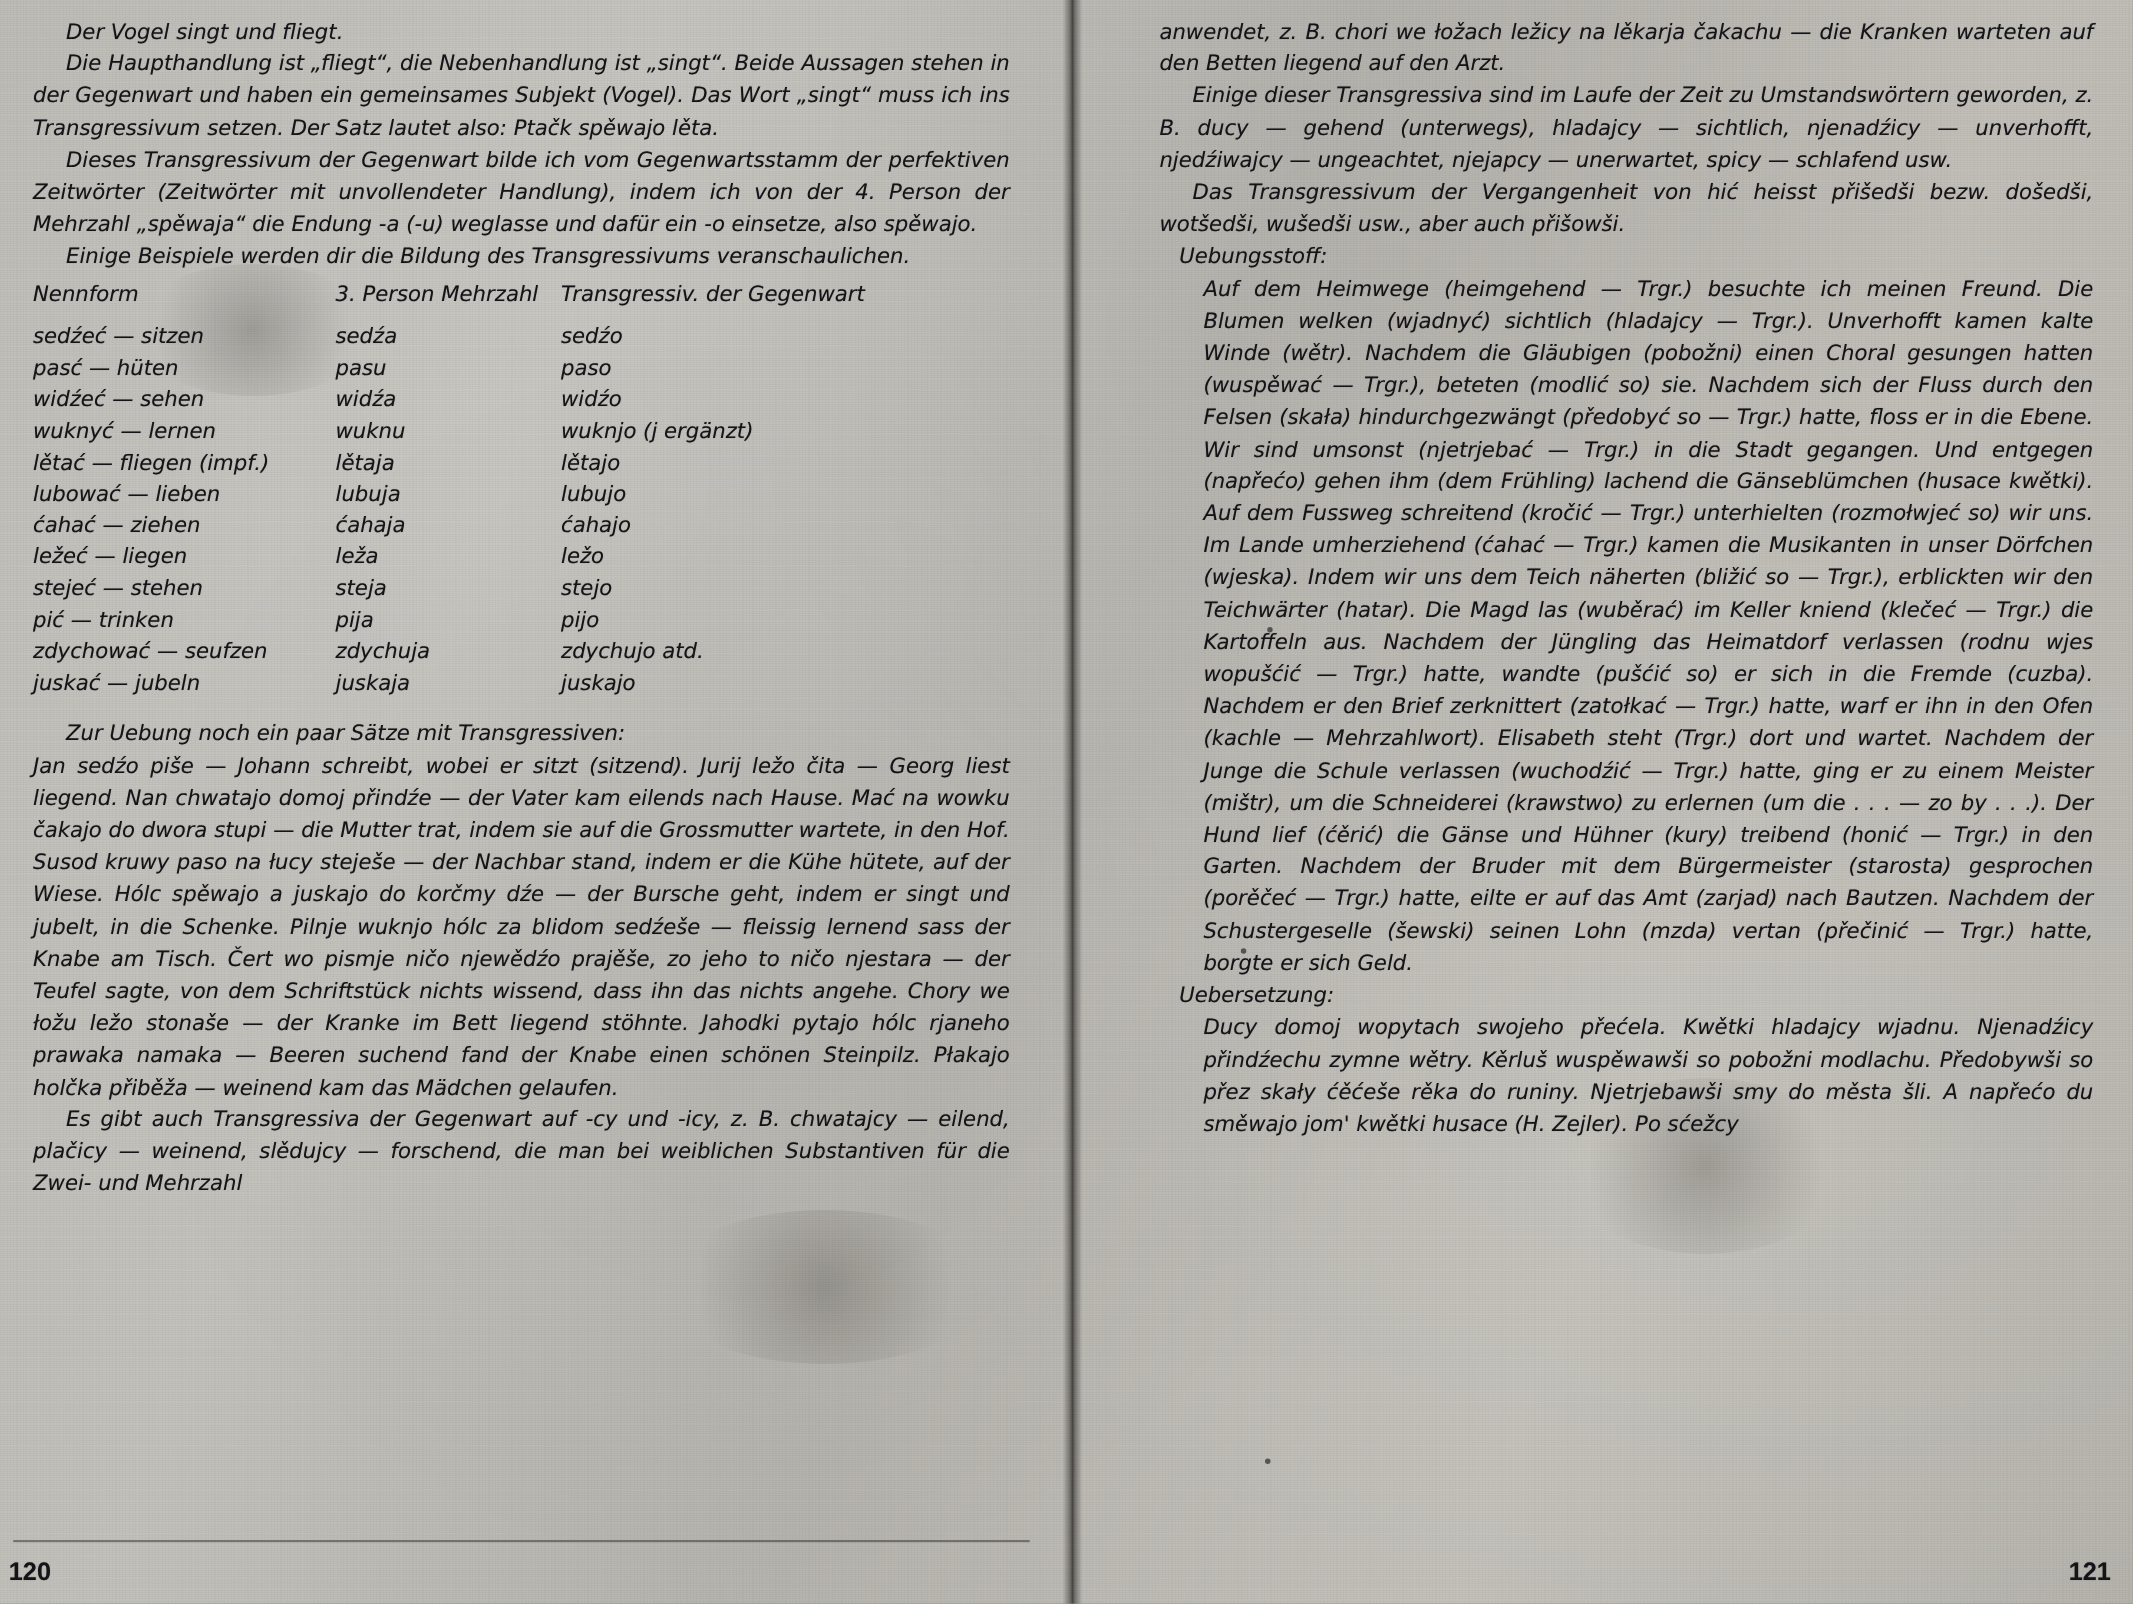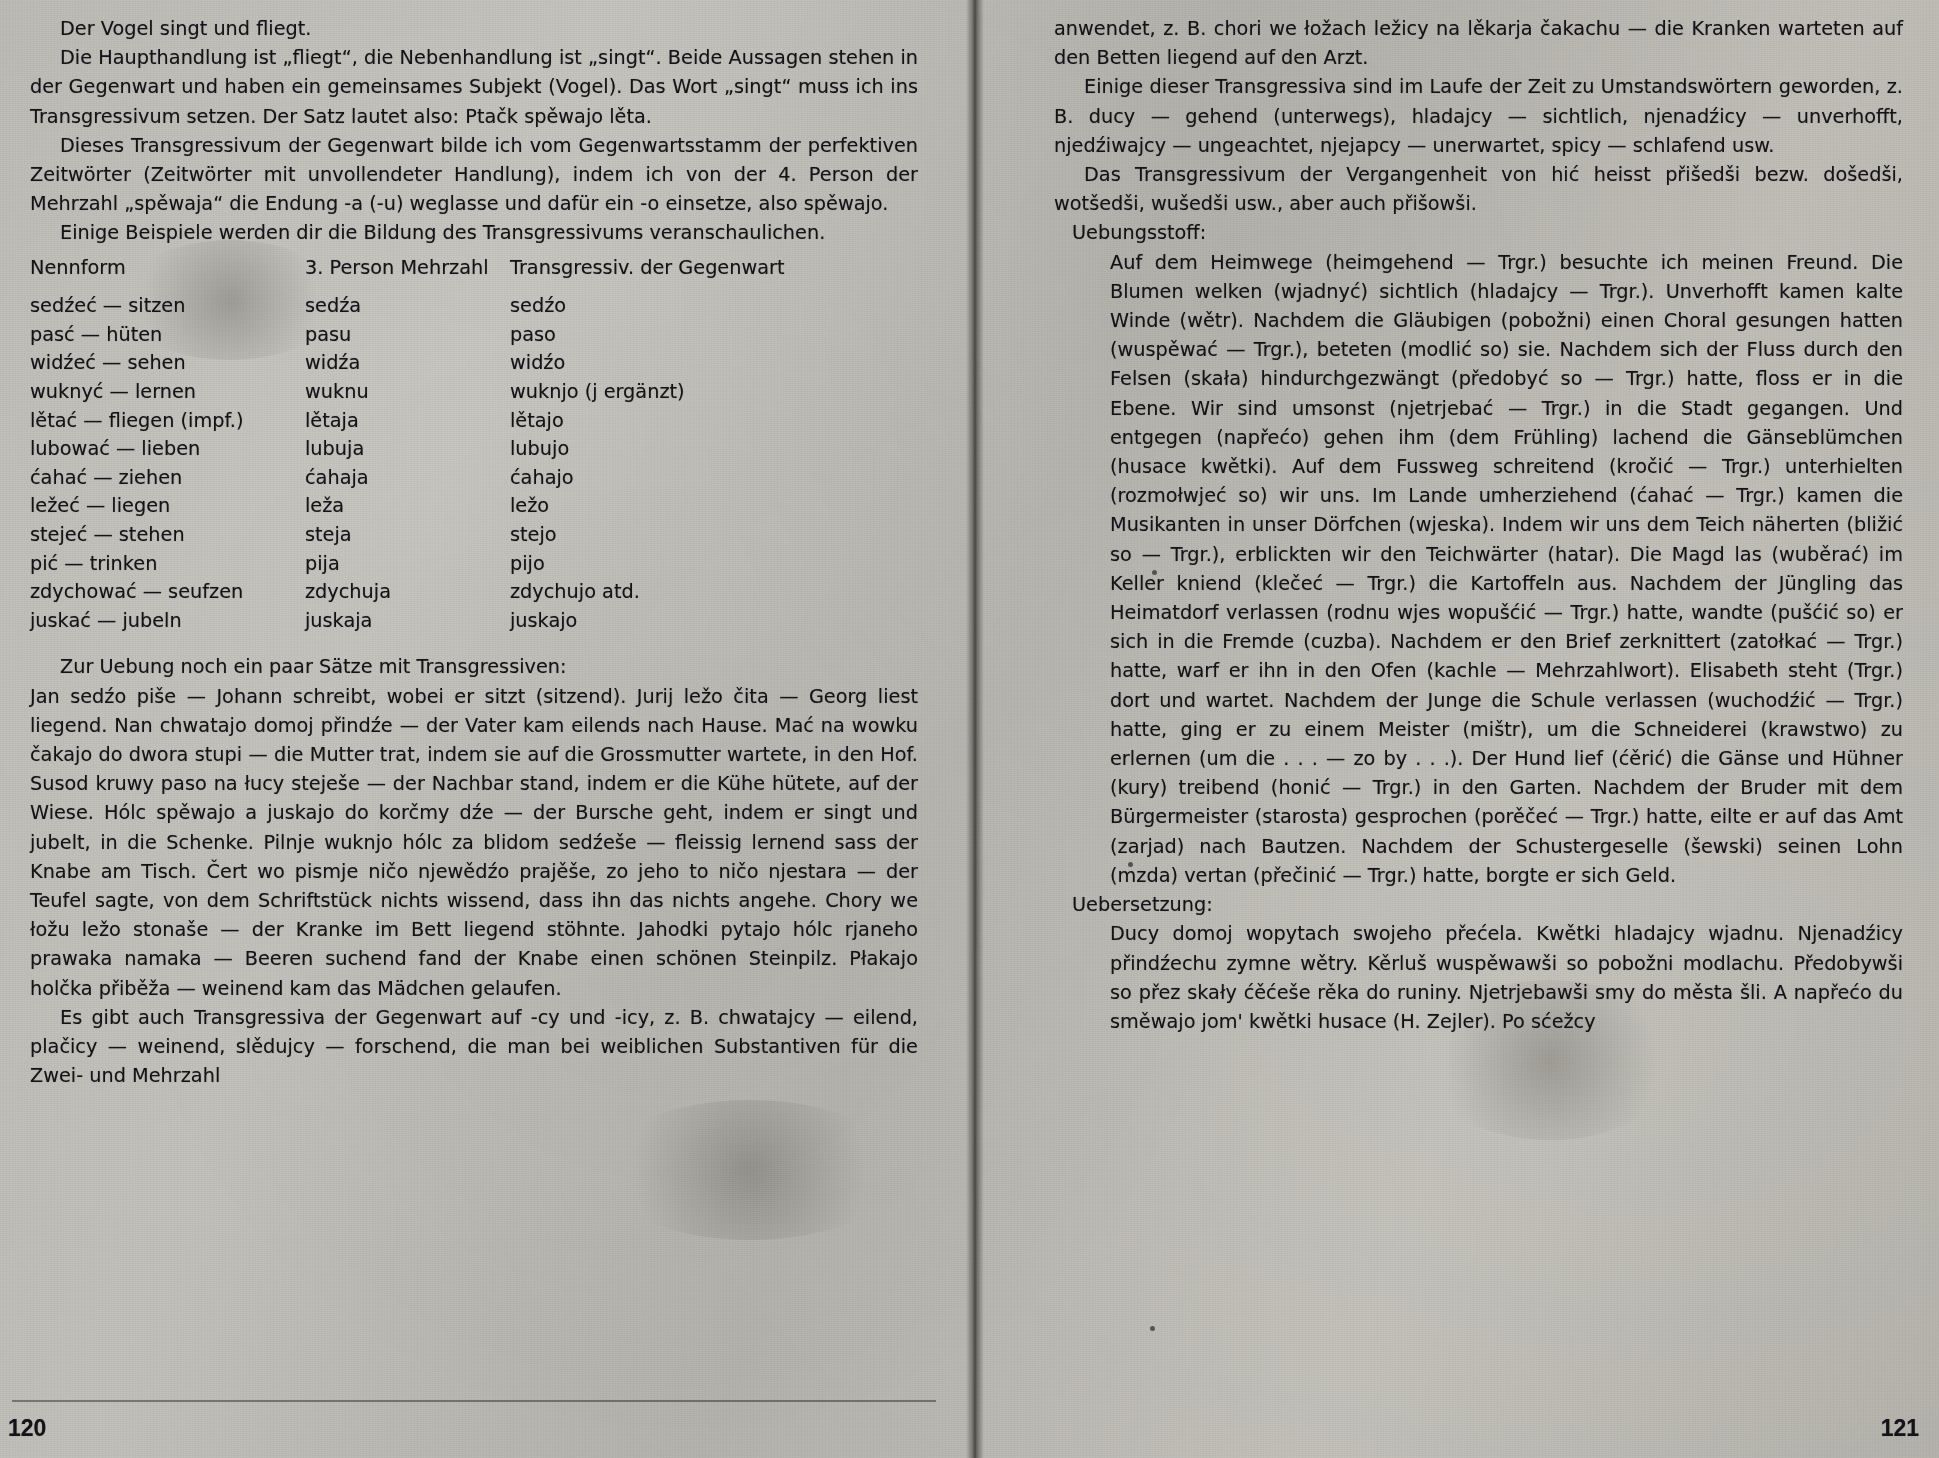--- a/index.html
+++ b/index.html
@@ -42,20 +42,21 @@
     top: 0;
     width: 18px;
     height: 1458px;
     background: linear-gradient(90deg, rgba(120,118,112,0.0) 0%, rgba(70,68,64,0.55) 35%, rgba(40,38,36,0.75) 50%, rgba(70,68,64,0.55) 65%, rgba(120,118,112,0.0) 100%);
   }
   .col {
     position: absolute;
     top: 0;
     height: 1458px;
     box-sizing: border-box;
+    font-style: italic;
   }
   .col.left { left: 0; width: 966px; padding: 14px 48px 0 30px; }
   .col.right { left: 984px; width: 955px; padding: 14px 36px 12px 70px; }
 
   .txt {
     color: #16161a;
     font-family: "DejaVu Sans", sans-serif;
     font-size: 19.3px;
     line-height: 29.2px;
     text-align: justify;
@@ -84,21 +85,21 @@
     white-space: nowrap;
   }
   table.forms th { padding-bottom: 10px; }
   table.forms td.c1 { width: 275px; }
   table.forms td.c2 { width: 205px; }
   table.forms th.c1 { width: 275px; margin-top: 12px; }
   table.forms th.c2 { width: 205px; }
   td.bold, th.bold { font-weight: bold; }
 
   .exercise {
-    margin-left: 56px;
+    margin-left: 40px;
     margin-top: 6px;
   }
   .label-line { margin-top: 14px; margin-left: 18px; }
 
   .folio {
     position: absolute;
     bottom: 16px;
     font-weight: bold;
     font-size: 23px;
     color: #15151a;

